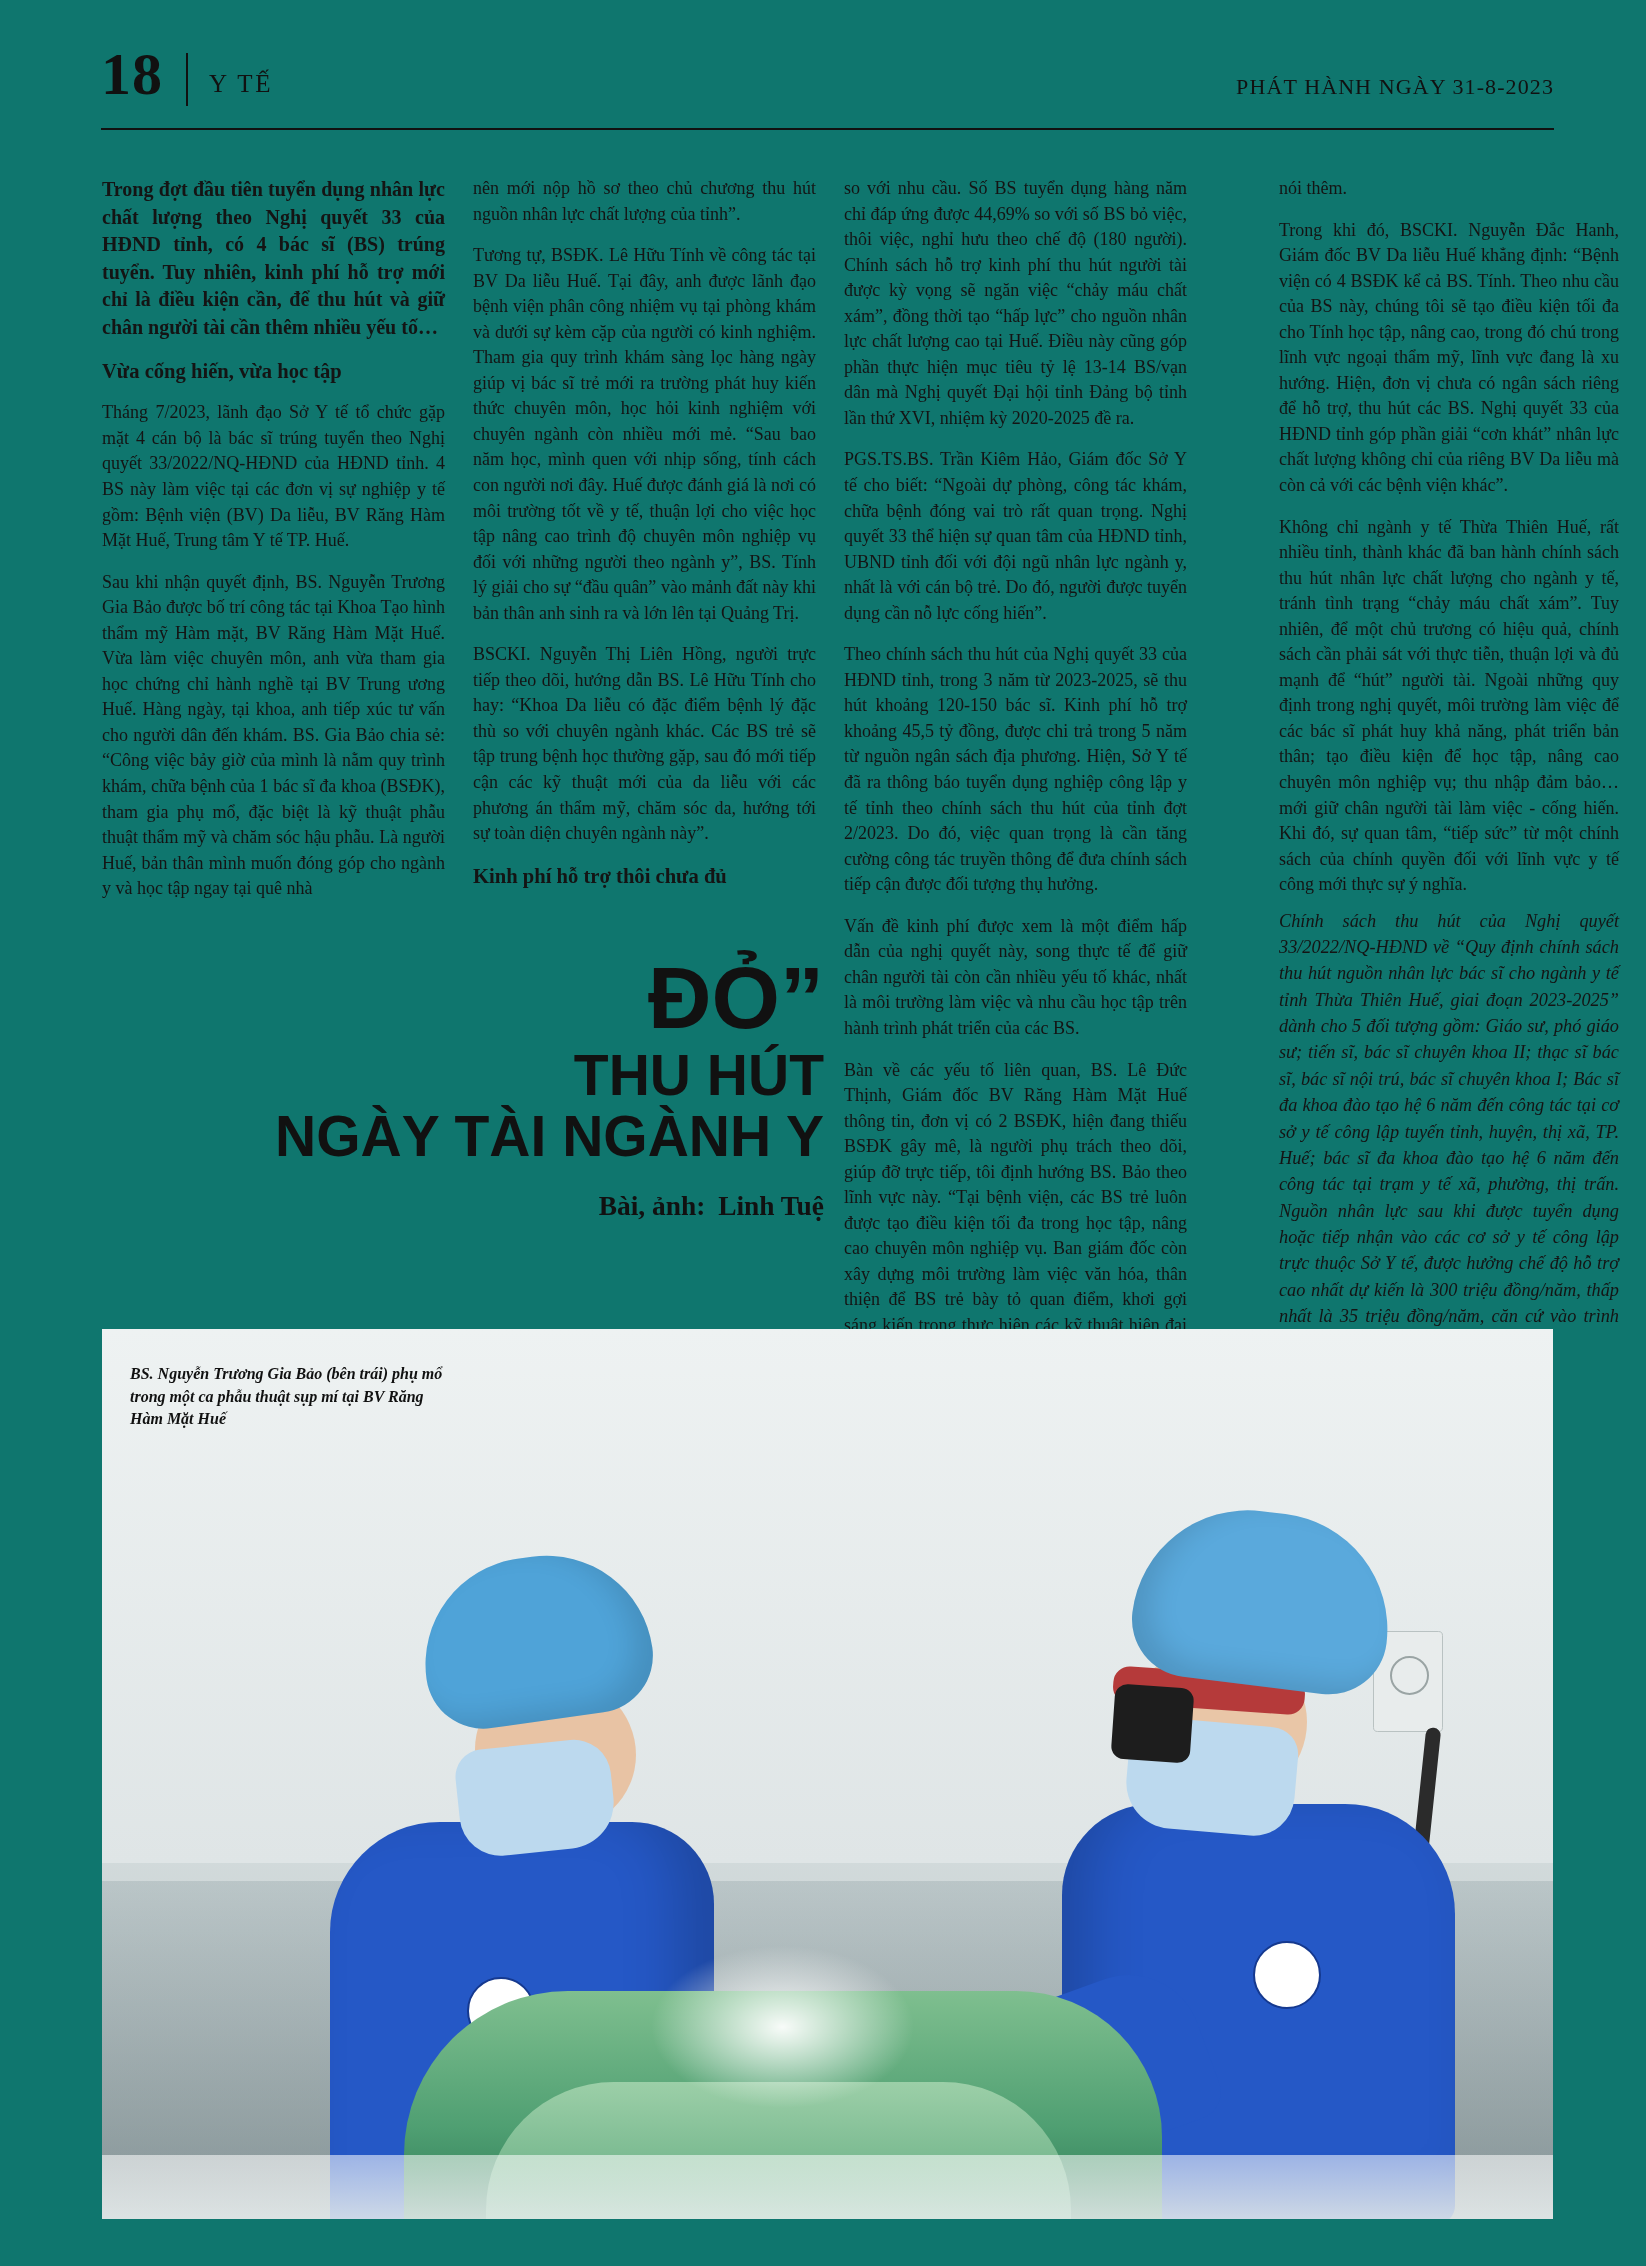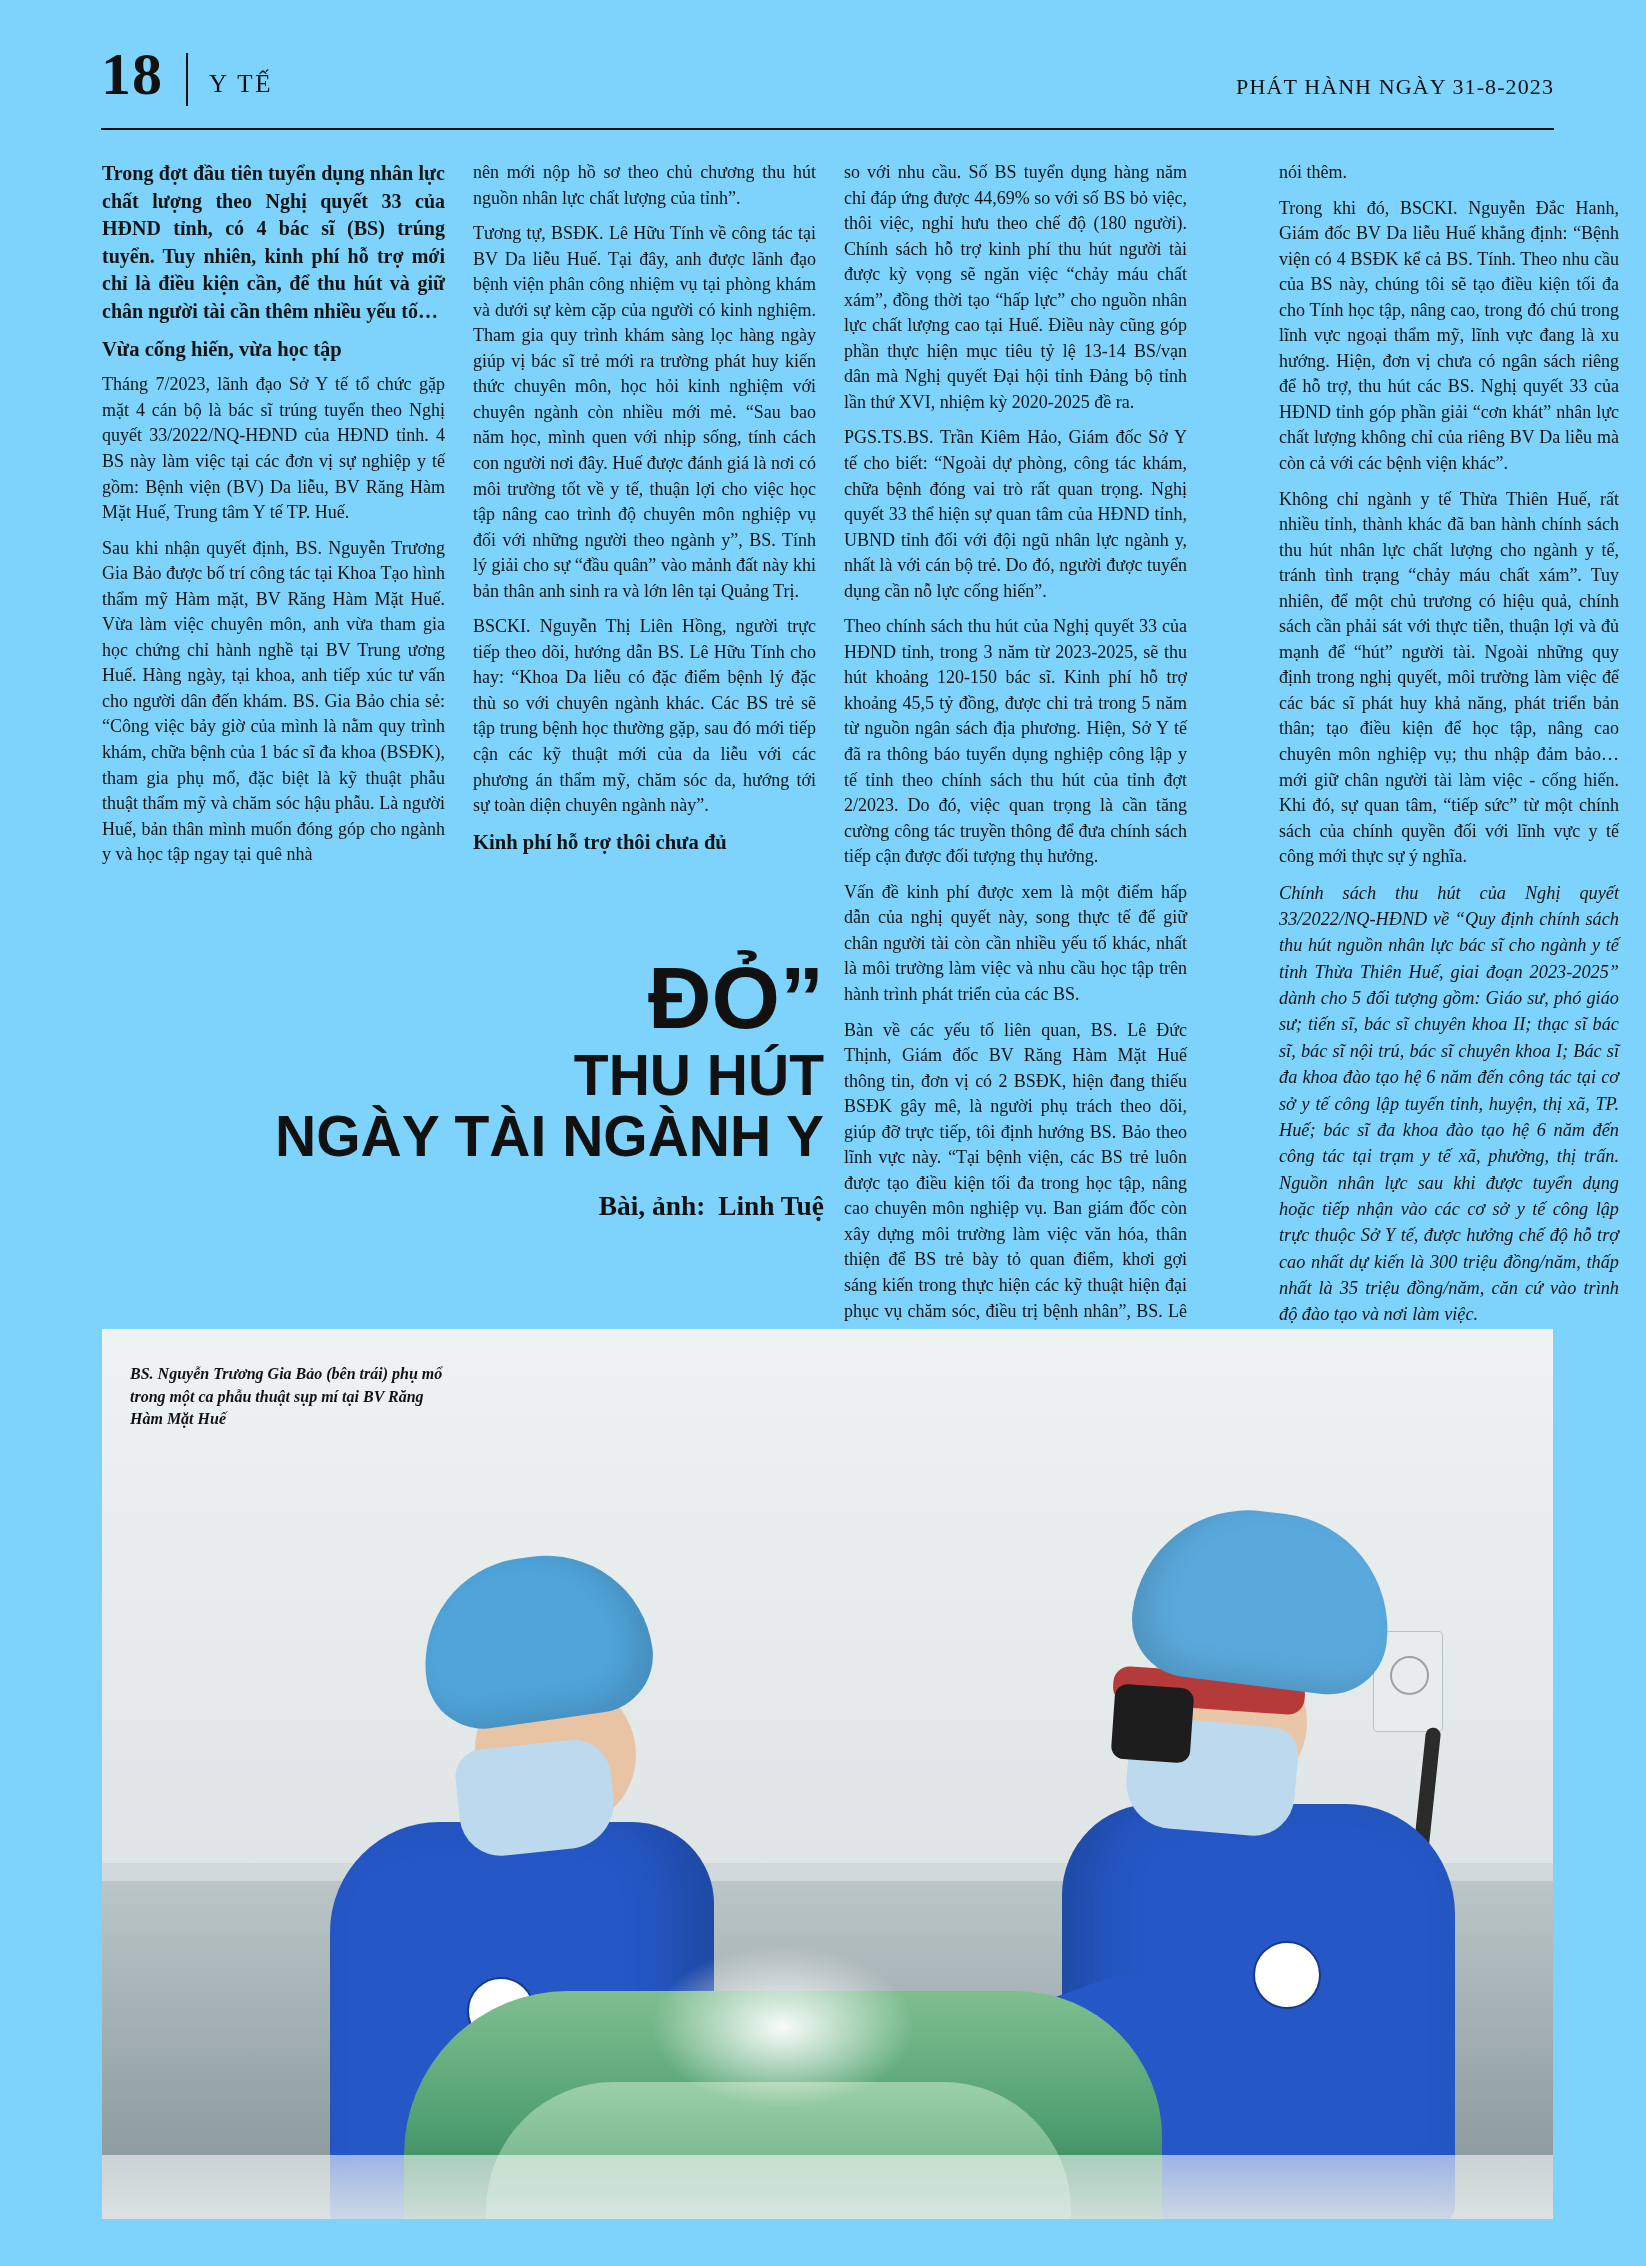--- a/index.html
+++ b/index.html
@@ -13,21 +13,21 @@
     font-family: "Liberation Serif", serif;
     color: #1a1a1a;
     position: relative;
     overflow: hidden;
   }
   .page {
     position: absolute;
     left: 0; top: 0;
     width: 1647px;
     height: 2267px;
-    background: #7dd3fc;
+    background: #0f766e;
   }
 
   
   .header {
     position: absolute;
     left: 101px;
     top: 37px;
     width: 1453px;
     height: 79px;
   }
@@ -80,21 +80,21 @@
   
   .col {
     position: absolute;
     top: 160px;
     font-size: 18px;
     line-height: 1.42;
     text-align: justify;
     color: #141414;
   }
   .col p {
-    margin: 0 0 10px 0;
+    margin: 16px 0 10px 0;
     text-indent: 0;
   }
   .col1 { left: 102px;  width: 343px; }
   .col2 { left: 473px;  width: 343px; }
   .col3 { left: 844px;  width: 343px; }
   .col4 { left: 1279px; width: 340px; }
 
   .lead {
     font-weight: bold;
     font-size: 20px;

